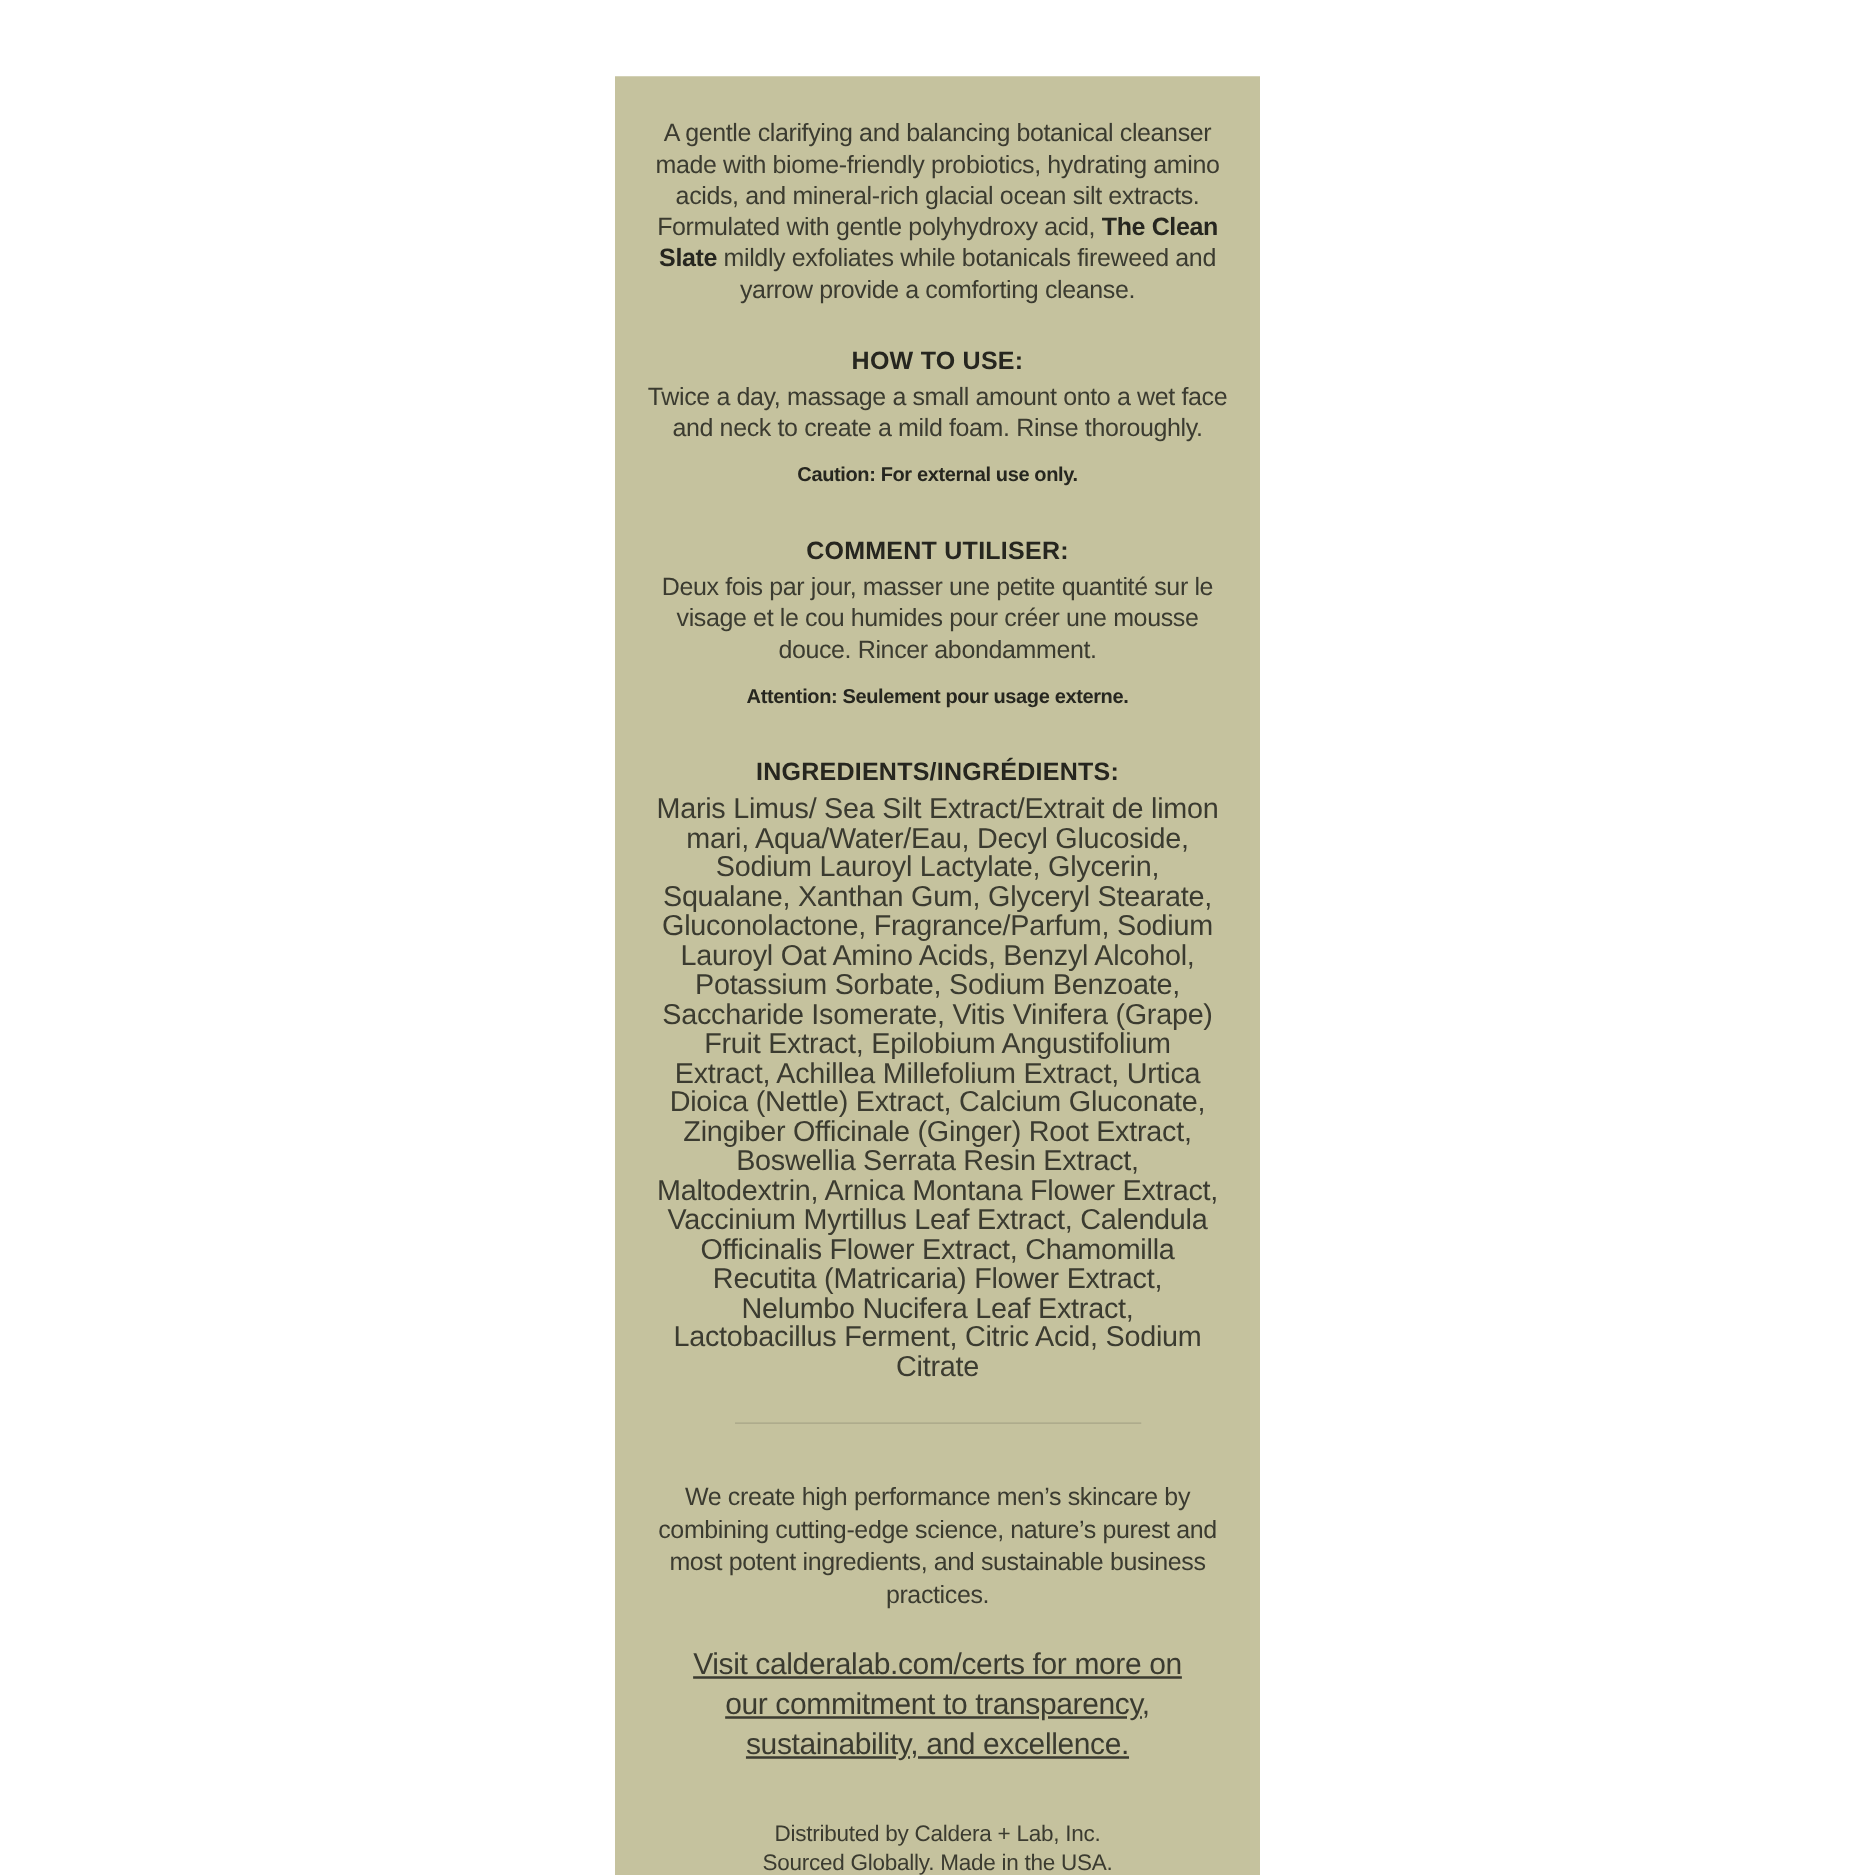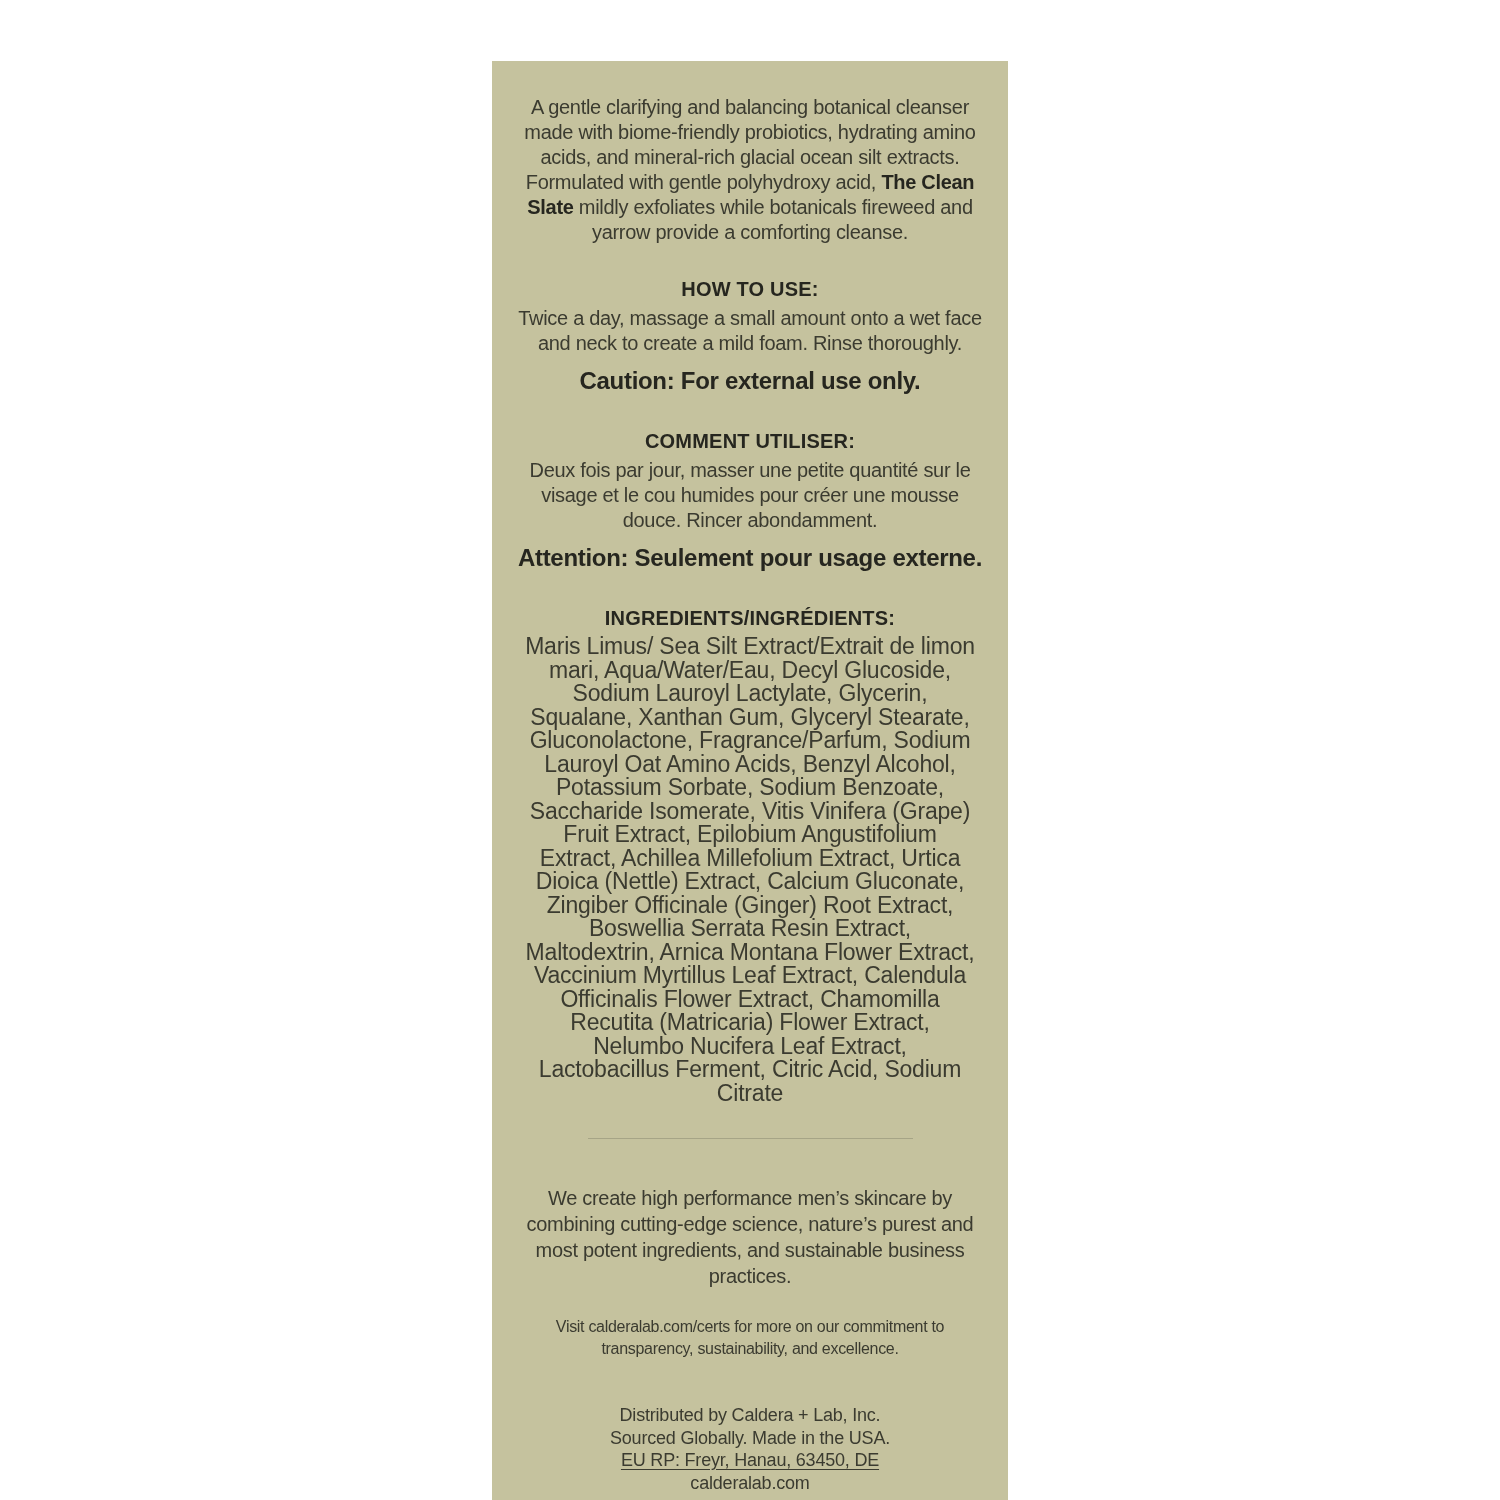--- a/index.html
+++ b/index.html
@@ -49,21 +49,21 @@
   .sec-ing { margin-top: 36px; }
   .body {
     margin: 0 auto;
     font-size: 20px;
     line-height: 25px;
     max-width: 466px;
     text-align: center;
   }
   .caution {
     margin: 13px auto 0;
-    font-size: 24px;
+    font-size: 16px;
     line-height: 24px;
   }
   .ing {
     font-size: 23px;
     line-height: 23.5px;
     max-width: 450px;
     letter-spacing: -0.2px;
   }
   .divider {
     border: none;
@@ -73,23 +73,24 @@
     height: 0;
   }
   .mission {
     margin: 46px auto 0;
     font-size: 20px;
     line-height: 26px;
     max-width: 452px;
   }
   .certs {
     margin: 27px auto 0;
-    font-size: 16px;
-    line-height: 22px;
+    font-size: 24px;
+    line-height: 32px;
     max-width: 430px;
+    text-decoration: underline;
   }
   .footer {
     margin-top: 44px;
     font-size: 18px;
     line-height: 22.5px;
     letter-spacing: -0.2px;
   }
   .footer p { margin: 0; }
   .footer .underline {
     text-decoration: underline;

